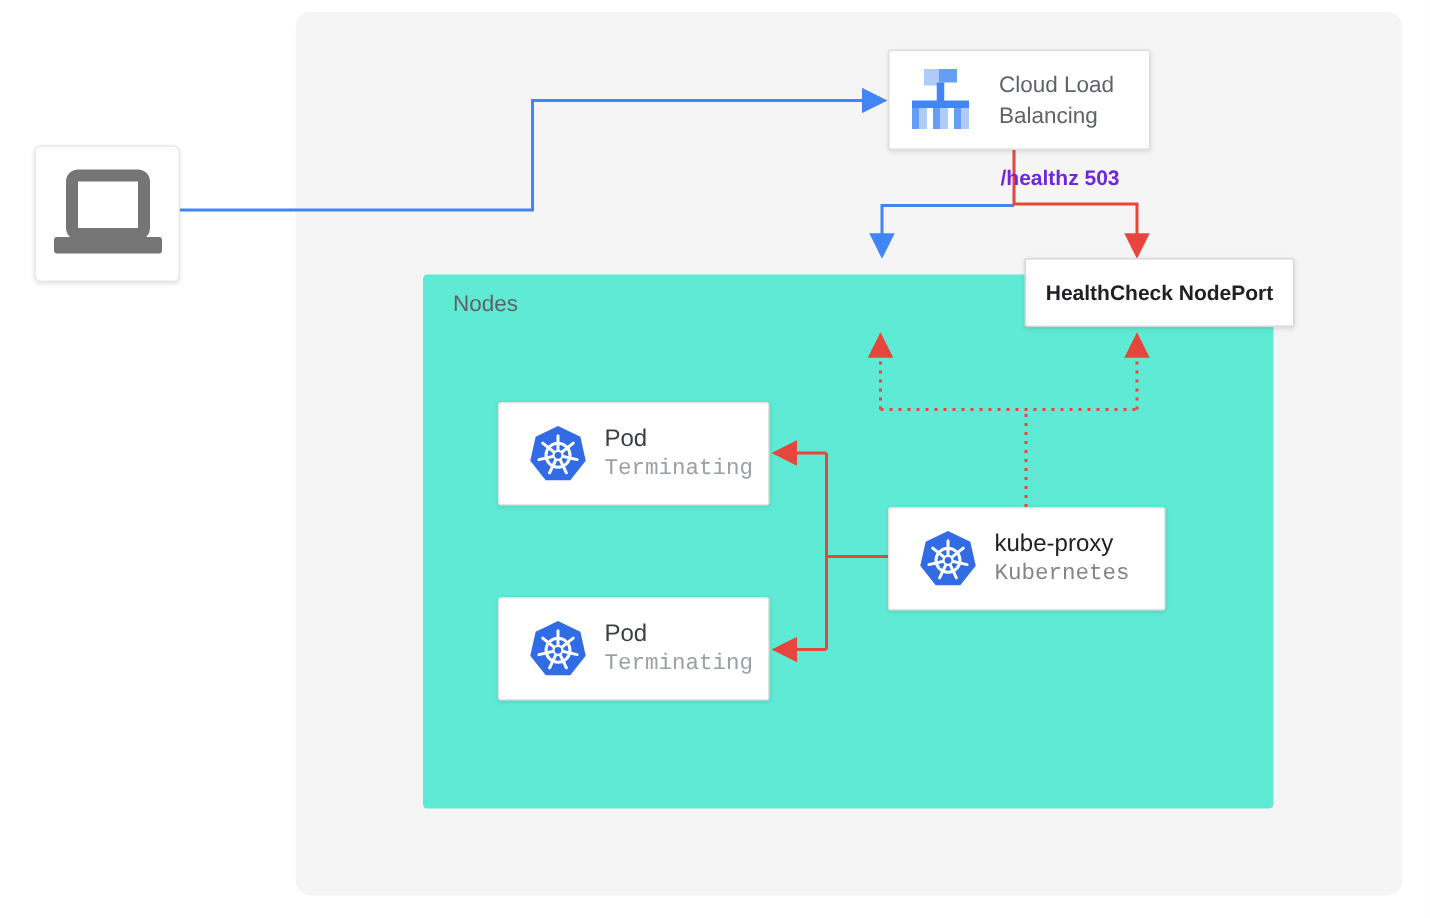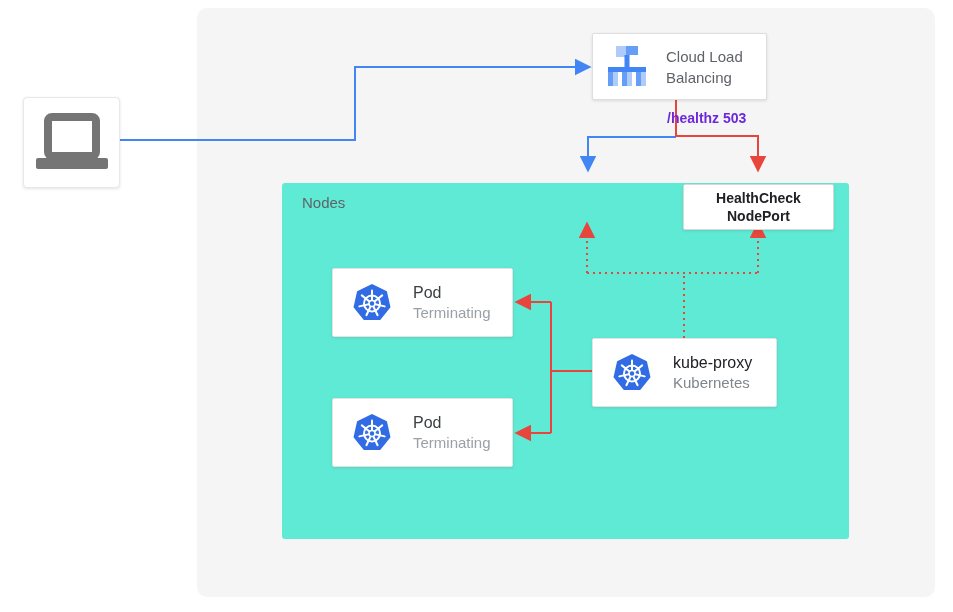--- a/index.html
+++ b/index.html
@@ -22,28 +22,28 @@
   .client-card{left:23px;top:97px;width:97px;height:91px;justify-content:center;border-color:#E8E8E8;border-radius:4px;}
   
   .clb-card{left:592px;top:33px;width:175px;height:67px;padding-left:10px;gap:15px;}
   .clb-text{font-size:15px;line-height:21px;color:#5F6368;}
   
   .healthz{left:667px;top:110px;font-size:14px;font-weight:bold;color:#6d28d9;z-index:3;}
   
   .port-card{justify-content:center;text-align:center;font-weight:bold;font-size:14px;
              line-height:18px;color:#202124;border-color:#D8D8D8;padding:0 8px;}
   .nodeport-card{left:512px;top:173px;width:151px;height:45px;}
-  .hc-nodeport-card{left:683px;top:184px;width:151px;height:46px;}
+  .hc-nodeport-card{left:683px;top:172px;width:180px;height:46px;}
   
-  .entity-card{padding-left:20px;gap:22px;border-color:#E3E3E3;}
+  .entity-card{padding-left:20px;gap:12px;border-color:#E3E3E3;}
   .pod1-card{left:332px;top:268px;width:181px;height:69px;}
   .pod2-card{left:332px;top:398px;width:181px;height:69px;}
   .kproxy-card{left:592px;top:338px;width:185px;height:69px;}
   .entity-title{font-size:16px;color:#3C4043;line-height:20px;}
-  .entity-sub{font-size:15px;color:#9AA0A6;line-height:19px;}
+  .entity-sub{font-size:15px;color:#9AA0A6;line-height:19px;font-family:Liberation Mono, monospace;}
   .kproxy-card .entity-title{color:#202124;}
   .kproxy-card .entity-sub{color:#80868B;}
   .icon-wrap{display:flex;align-items:center;justify-content:center;}
 </style>
 </head>
 <body>
 
 <div id="scene">
 
   <div class="abs panel"></div>

